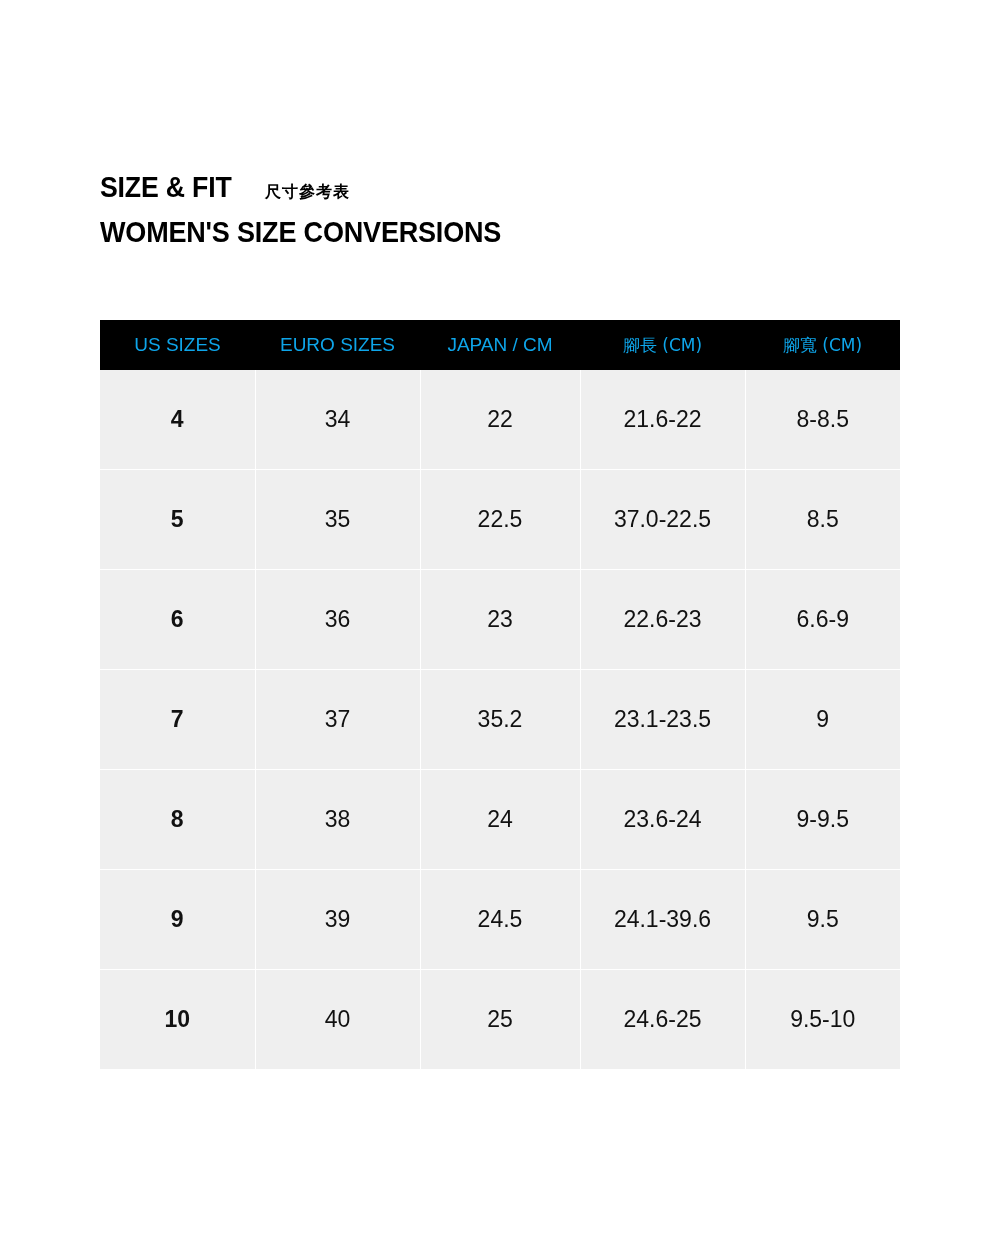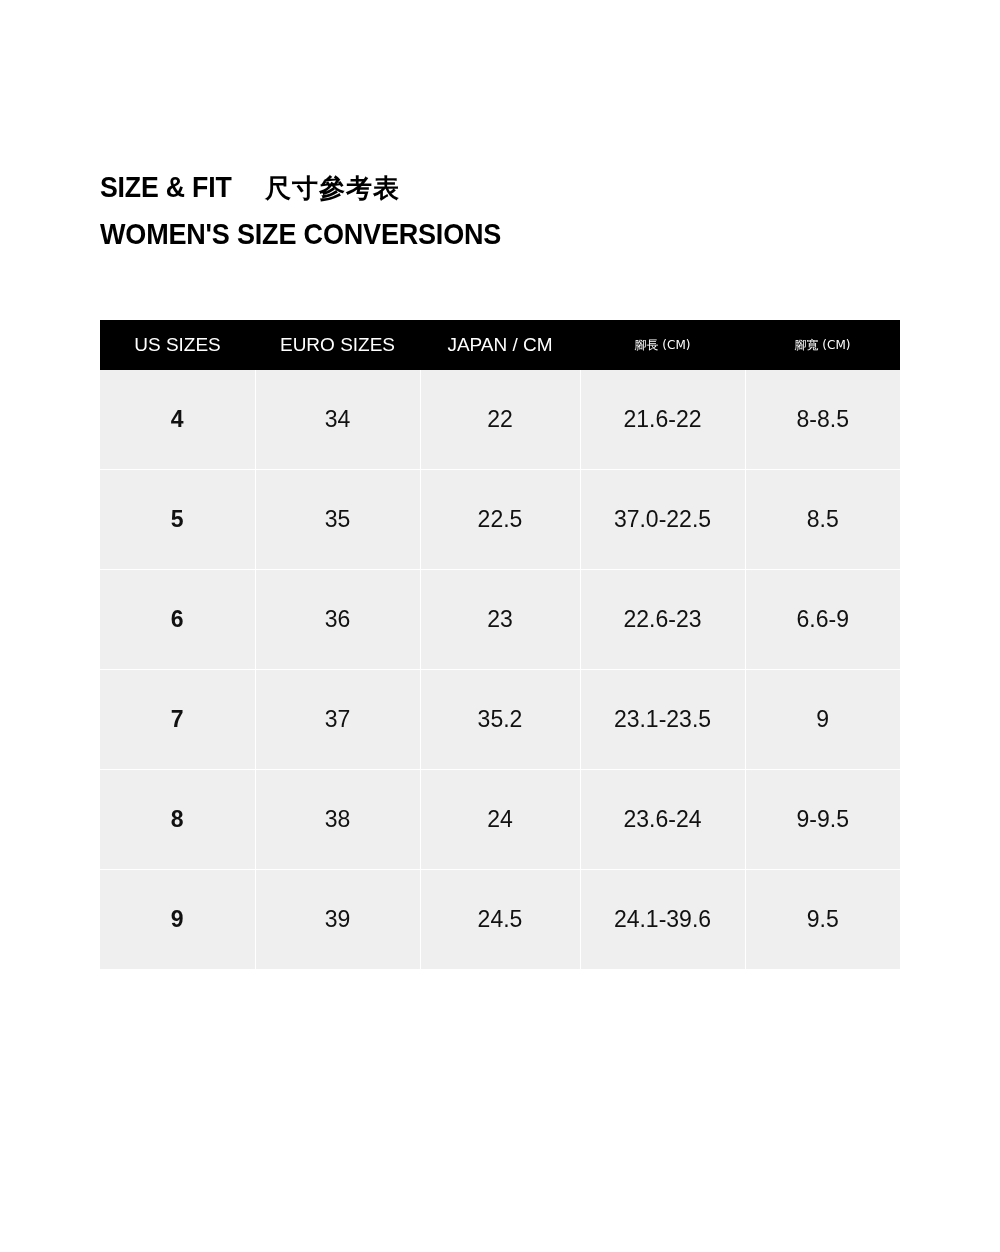--- a/index.html
+++ b/index.html
@@ -38,21 +38,21 @@
     font-size: 29px;
     letter-spacing: -0.2px;
     transform: scaleX(0.92);
     transform-origin: left center;
     white-space: nowrap;
     line-height: 1.05;
   }
   .title-zh {
     font-family: Liberation Mono, monospace;
     font-weight: bold;
-    font-size: 26px;
+    font-size: 16px;
     letter-spacing: 1px;
     white-space: nowrap;
     line-height: 1.05;
   }
   .subtitle {
     margin-top: 14px;
     font-family: "Liberation Sans", sans-serif;
     font-weight: bold;
     font-size: 30px;
     letter-spacing: -0.2px;
@@ -68,33 +68,33 @@
     top: 320px;
     width: 800px;
   }
   table.size-table {
     border-collapse: collapse;
     width: 800px;
     table-layout: fixed;
   }
   table.size-table thead th {
     background: #000000;
-    color: #ffffff;
+    color: #0ea5e9;
     font-weight: normal;
     font-size: 19px;
     height: 50px;
     padding: 0;
     text-align: center;
     vertical-align: middle;
     font-family: "Liberation Sans", sans-serif;
     border: none;
   }
   table.size-table thead th.zh {
     font-family: "DejaVu Sans", sans-serif;
-    font-size: 12px;
+    font-size: 17px;
   }
   table.size-table tbody td {
     height: 99px;
     padding: 0;
     text-align: center;
     vertical-align: middle;
     font-size: 23px;
     background: #efefef;
     border-bottom: 1px solid #ffffff;
     border-right: 1px solid #ffffff;
@@ -185,17 +185,24 @@
           <td>23.6-24</td>
           <td>9-9.5</td>
         </tr>
         <tr>
           <td class="us">9</td>
           <td>39</td>
           <td>24.5</td>
           <td>24.1-39.6</td>
           <td>9.5</td>
         </tr>
+        <tr>
+          <td class="us">10</td>
+          <td>40</td>
+          <td>25</td>
+          <td>24.6-25</td>
+          <td>9.5-10</td>
+        </tr>
       </tbody>
     </table>
   </div>
 
 </div>
 
 </body></html>

